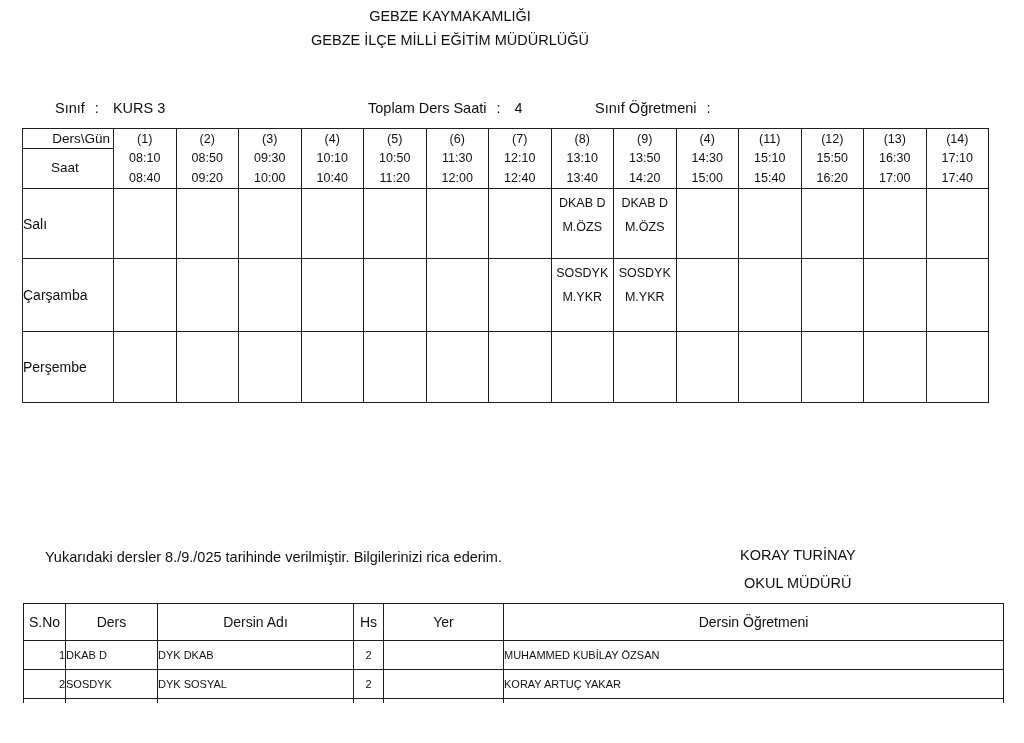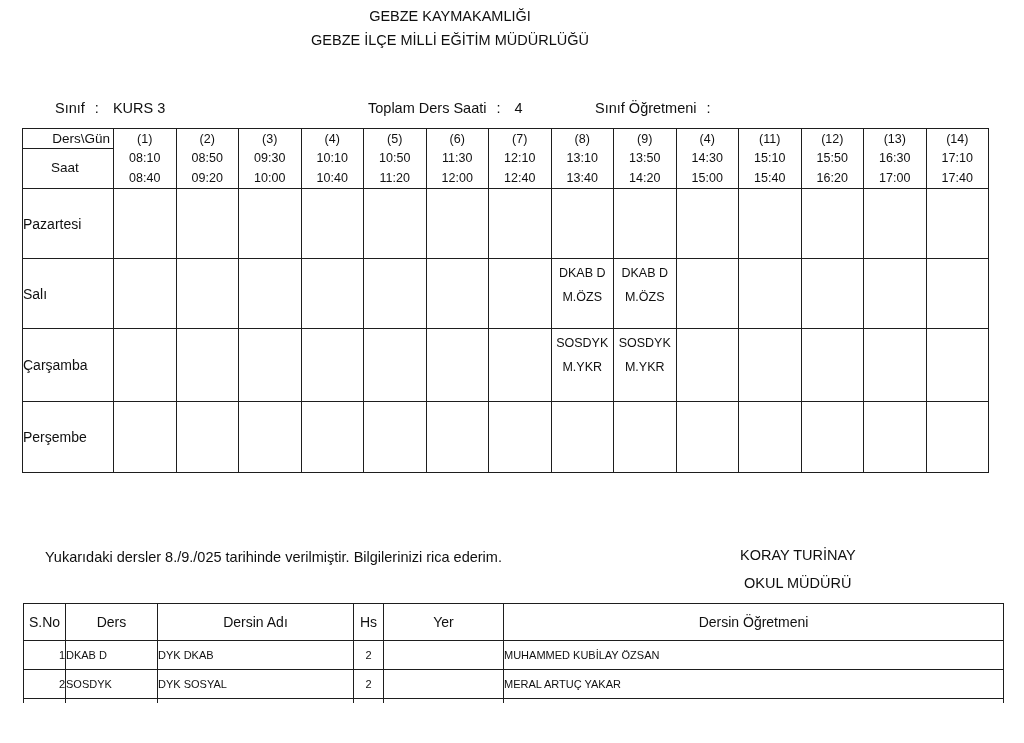--- a/index.html
+++ b/index.html
@@ -189,37 +189,20 @@
             <div class="p-time">17:00</div>
           </th>
           <th class="period-cell">
             <div class="p-num">(14)</div>
             <div class="p-time">17:10</div>
             <div class="p-time">17:40</div>
           </th>
         </tr>
     </thead>
     <tbody id="grid-body">
-        <tr style="height: 70px;">
-          <th class="day-cell">Pazartesi</th>
-          <td class="slot"></td>
-          <td class="slot"></td>
-          <td class="slot"></td>
-          <td class="slot"></td>
-          <td class="slot"></td>
-          <td class="slot"></td>
-          <td class="slot"></td>
-          <td class="slot"></td>
-          <td class="slot"></td>
-          <td class="slot"></td>
-          <td class="slot"></td>
-          <td class="slot"></td>
-          <td class="slot"></td>
-          <td class="slot"></td>
-        </tr>
         <tr style="height: 70px;">
           <th class="day-cell">Salı</th>
           <td class="slot"></td>
           <td class="slot"></td>
           <td class="slot"></td>
           <td class="slot"></td>
           <td class="slot"></td>
           <td class="slot"></td>
           <td class="slot"></td>
           <td class="slot">
@@ -311,21 +294,21 @@
             <td class="c-hs">2</td>
             <td class="c-yer"></td>
             <td class="c-teacher">MUHAMMED KUBİLAY ÖZSAN</td>
           </tr>
           <tr class="course-row">
             <td class="c-no">2</td>
             <td class="c-code">SOSDYK</td>
             <td class="c-name">DYK SOSYAL</td>
             <td class="c-hs">2</td>
             <td class="c-yer"></td>
-            <td class="c-teacher">MERAL ARTUÇ YAKAR</td>
+            <td class="c-teacher">KORAY ARTUÇ YAKAR</td>
           </tr>
           <tr class="stub-row">
             <td></td>
             <td></td>
             <td></td>
             <td></td>
             <td></td>
             <td></td>
           </tr>
         </tbody>

